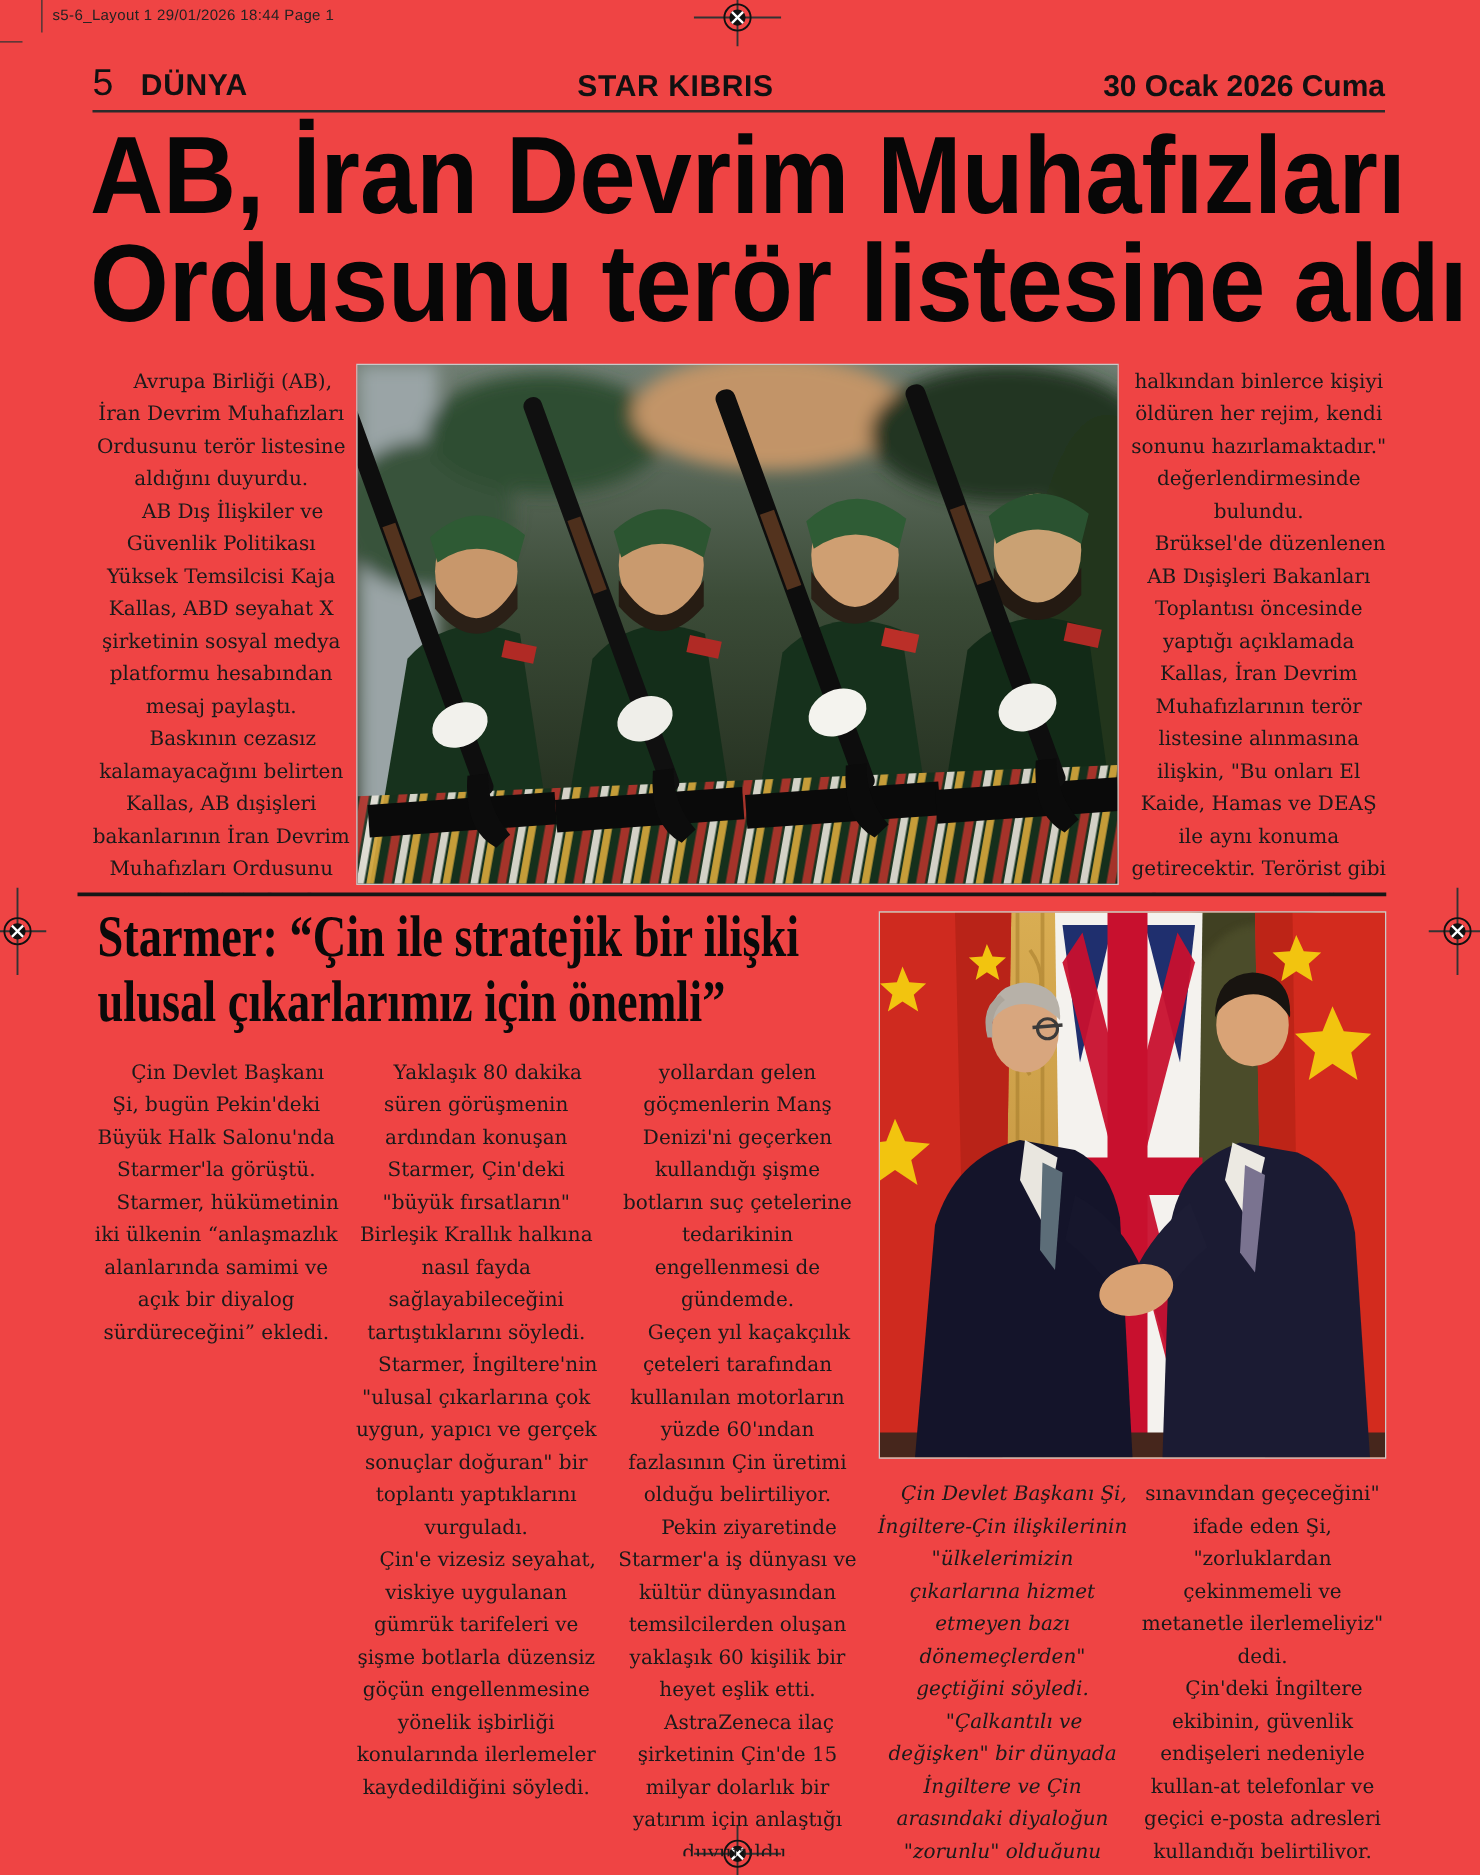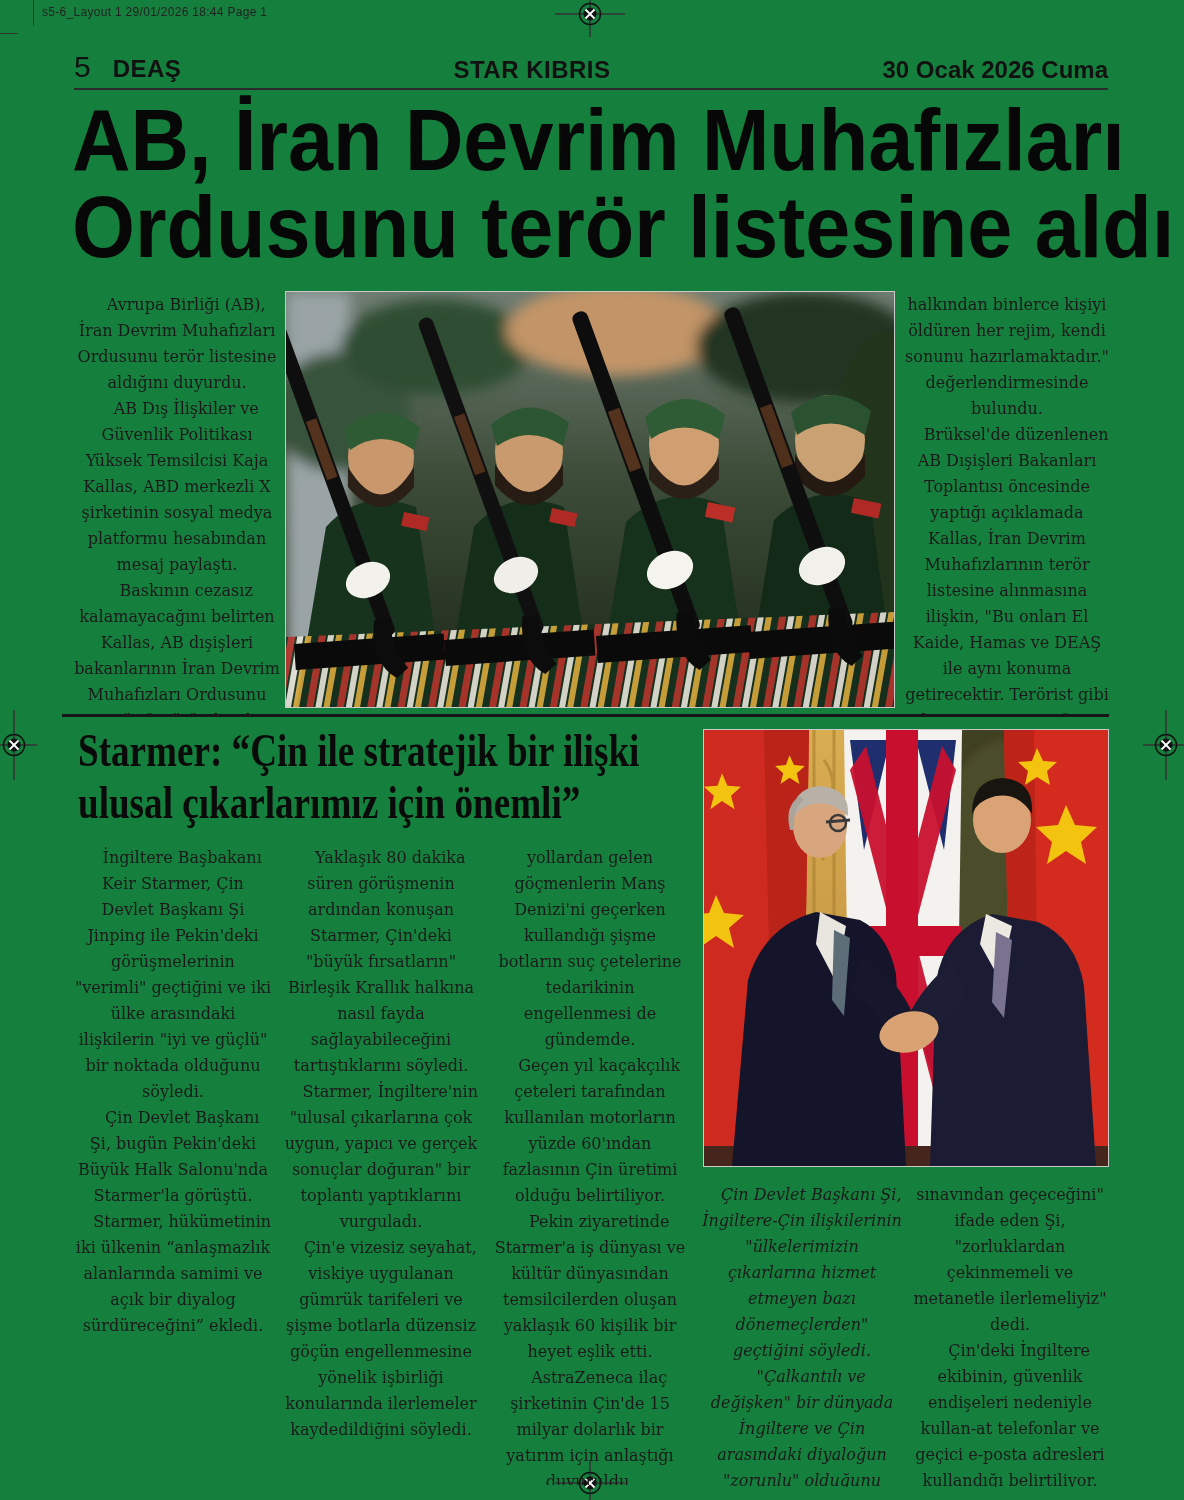--- a/index.html
+++ b/index.html
@@ -1,18 +1,18 @@
 <!DOCTYPE html>
 <html><head>
 <meta charset="utf-8">
 <style>
   html,body{margin:0;padding:0;background:#e8e8e8;}
   .page{
     position:relative;width:1184px;height:1500px;margin:0 auto;
-    background:#15803d;overflow:hidden;
+    background:#ef4444;overflow:hidden;
     font-family:"DejaVu Serif",serif;color:#1a1a1a;
   }
   
   .slug{
     position:absolute;left:42px;top:5px;
     font-family:"Liberation Sans",sans-serif;font-size:12px;color:#222;
     letter-spacing:.3px;
   }
   .cropline{position:absolute;background:#333;}
   .regmark{position:absolute;width:70px;height:70px;}
@@ -103,34 +103,34 @@
     <line x1="35" y1="12" x2="35" y2="58" stroke="#333" stroke-width="1.5"></line>
     <circle cx="35" cy="35" r="10.5" fill="none" stroke="#111" stroke-width="1.5"></circle>
     <circle cx="35" cy="35" r="6.5" fill="#111"></circle>
     <line x1="30.5" y1="30.5" x2="39.5" y2="39.5" stroke="#fff" stroke-width="1.8"></line>
     <line x1="39.5" y1="30.5" x2="30.5" y2="39.5" stroke="#fff" stroke-width="1.8"></line>
   </svg>
 
   <div class="masthead">
     <div class="mast-left">
       <span class="page-num">5</span>
-      <span class="section-label">DEAŞ</span>
+      <span class="section-label">DÜNYA</span>
     </div>
     <span class="paper-name">STAR KIBRIS</span>
     <span class="issue-date">30 Ocak 2026 Cuma</span>
   </div>
 
   <div class="headline1">
     <span class="hl">AB, İran Devrim Muhafızları</span><br>
     <span class="hl">Ordusunu terör listesine aldı</span>
   </div>
 
   <div class="col a1-left">
       <p class="para">Avrupa Birliği (AB), İran Devrim Muhafızları Ordusunu terör listesine aldığını duyurdu.</p>
-      <p class="para">AB Dış İlişkiler ve Güvenlik Politikası Yüksek Temsilcisi Kaja Kallas, ABD merkezli X şirketinin sosyal medya platformu hesabından mesaj paylaştı.</p>
+      <p class="para">AB Dış İlişkiler ve Güvenlik Politikası Yüksek Temsilcisi Kaja Kallas, ABD seyahat X şirketinin sosyal medya platformu hesabından mesaj paylaştı.</p>
       <p class="para">Baskının cezasız kalamayacağını belirten Kallas, AB dışişleri bakanlarının İran Devrim Muhafızları Ordusunu terör örgütü olarak tanımladığını bildirdi.</p>
     </div>
 
   <svg class="photo1" viewBox="0 0 608 415" preserveAspectRatio="none">
     <defs>
       <filter id="b6">
           <feGaussianBlur stdDeviation="7"></feGaussianBlur>
         </filter>
       <filter id="b2">
           <feGaussianBlur stdDeviation="2"></feGaussianBlur>
@@ -305,21 +305,20 @@
       <path d="M292,202 L308,210 L300,288 L288,272 Z" fill="#7a7390"></path>
       <ellipse cx="298" cy="90" rx="29" ry="33" fill="#d9a376"></ellipse>
       <path d="M268,84 Q268,50 298,48 Q330,50 328,84 Q314,62 292,66 Q274,70 268,84 Z" fill="#181410"></path>
       <path d="M248,232 Q214,260 200,296 L218,318 Q244,282 262,268 Z" fill="#1d1d35"></path>
     </g>
 
     <ellipse cx="205" cy="302" rx="30" ry="20" fill="#d9a273" transform="rotate(-14 205 302)"></ellipse>
   </svg>
 
   <div class="col a2-c1">
-      <p class="para">İngiltere Başbakanı Keir Starmer, Çin Devlet Başkanı Şi Jinping ile Pekin'deki görüşmelerinin "verimli" geçtiğini ve iki ülke arasındaki ilişkilerin "iyi ve güçlü" bir noktada olduğunu söyledi.</p>
       <p class="para">Çin Devlet Başkanı Şi, bugün Pekin'deki Büyük Halk Salonu'nda Starmer'la görüştü.</p>
       <p class="para">Starmer, hükümetinin iki ülkenin “anlaşmazlık alanlarında samimi ve açık bir diyalog sürdüreceğini” ekledi.</p>
     </div>
   <div class="col a2-c2">
       <p class="para">Yaklaşık 80 dakika süren görüşmenin ardından konuşan Starmer, Çin'deki "büyük fırsatların" Birleşik Krallık halkına nasıl fayda sağlayabileceğini tartıştıklarını söyledi.</p>
       <p class="para">Starmer, İngiltere'nin "ulusal çıkarlarına çok uygun, yapıcı ve gerçek sonuçlar doğuran" bir toplantı yaptıklarını vurguladı.</p>
       <p class="para">Çin'e vizesiz seyahat, viskiye uygulanan gümrük tarifeleri ve şişme botlarla düzensiz göçün engellenmesine yönelik işbirliği konularında ilerlemeler kaydedildiğini söyledi.</p>
     </div>
   <div class="col a2-c3 cont">
       <p class="para">yollardan gelen göçmenlerin Manş Denizi'ni geçerken kullandığı şişme botların suç çetelerine tedarikinin engellenmesi de gündemde.</p>

